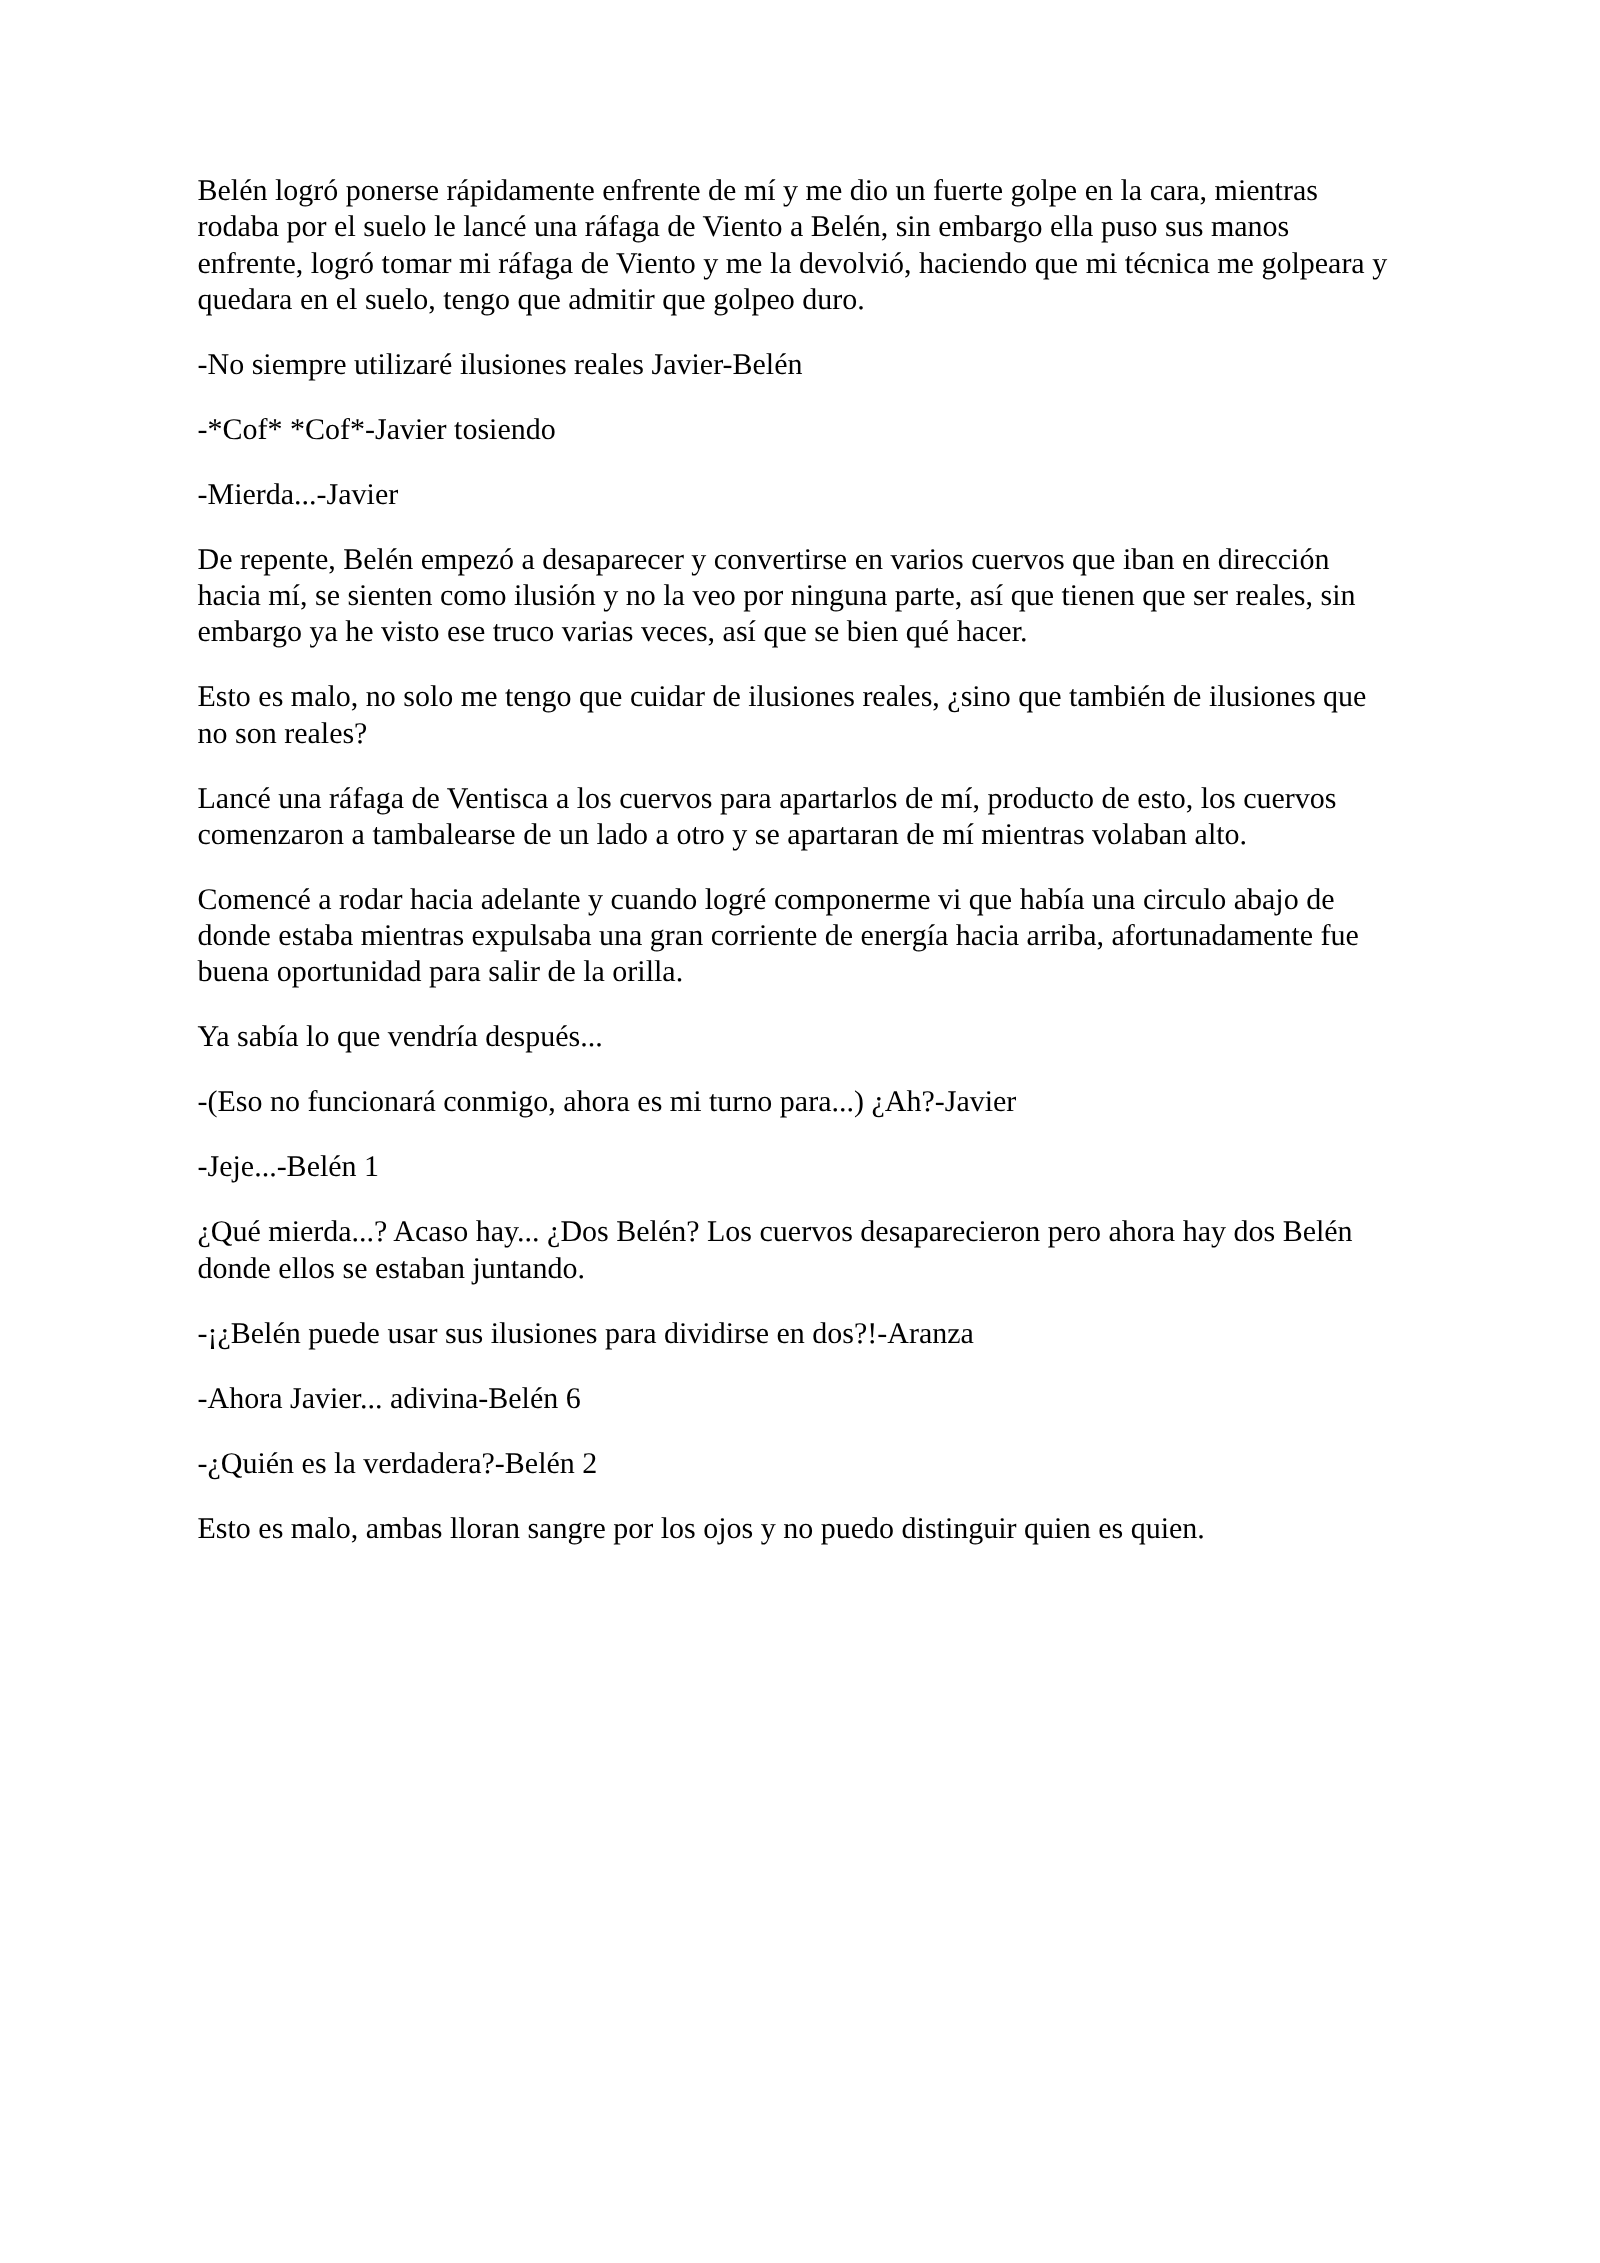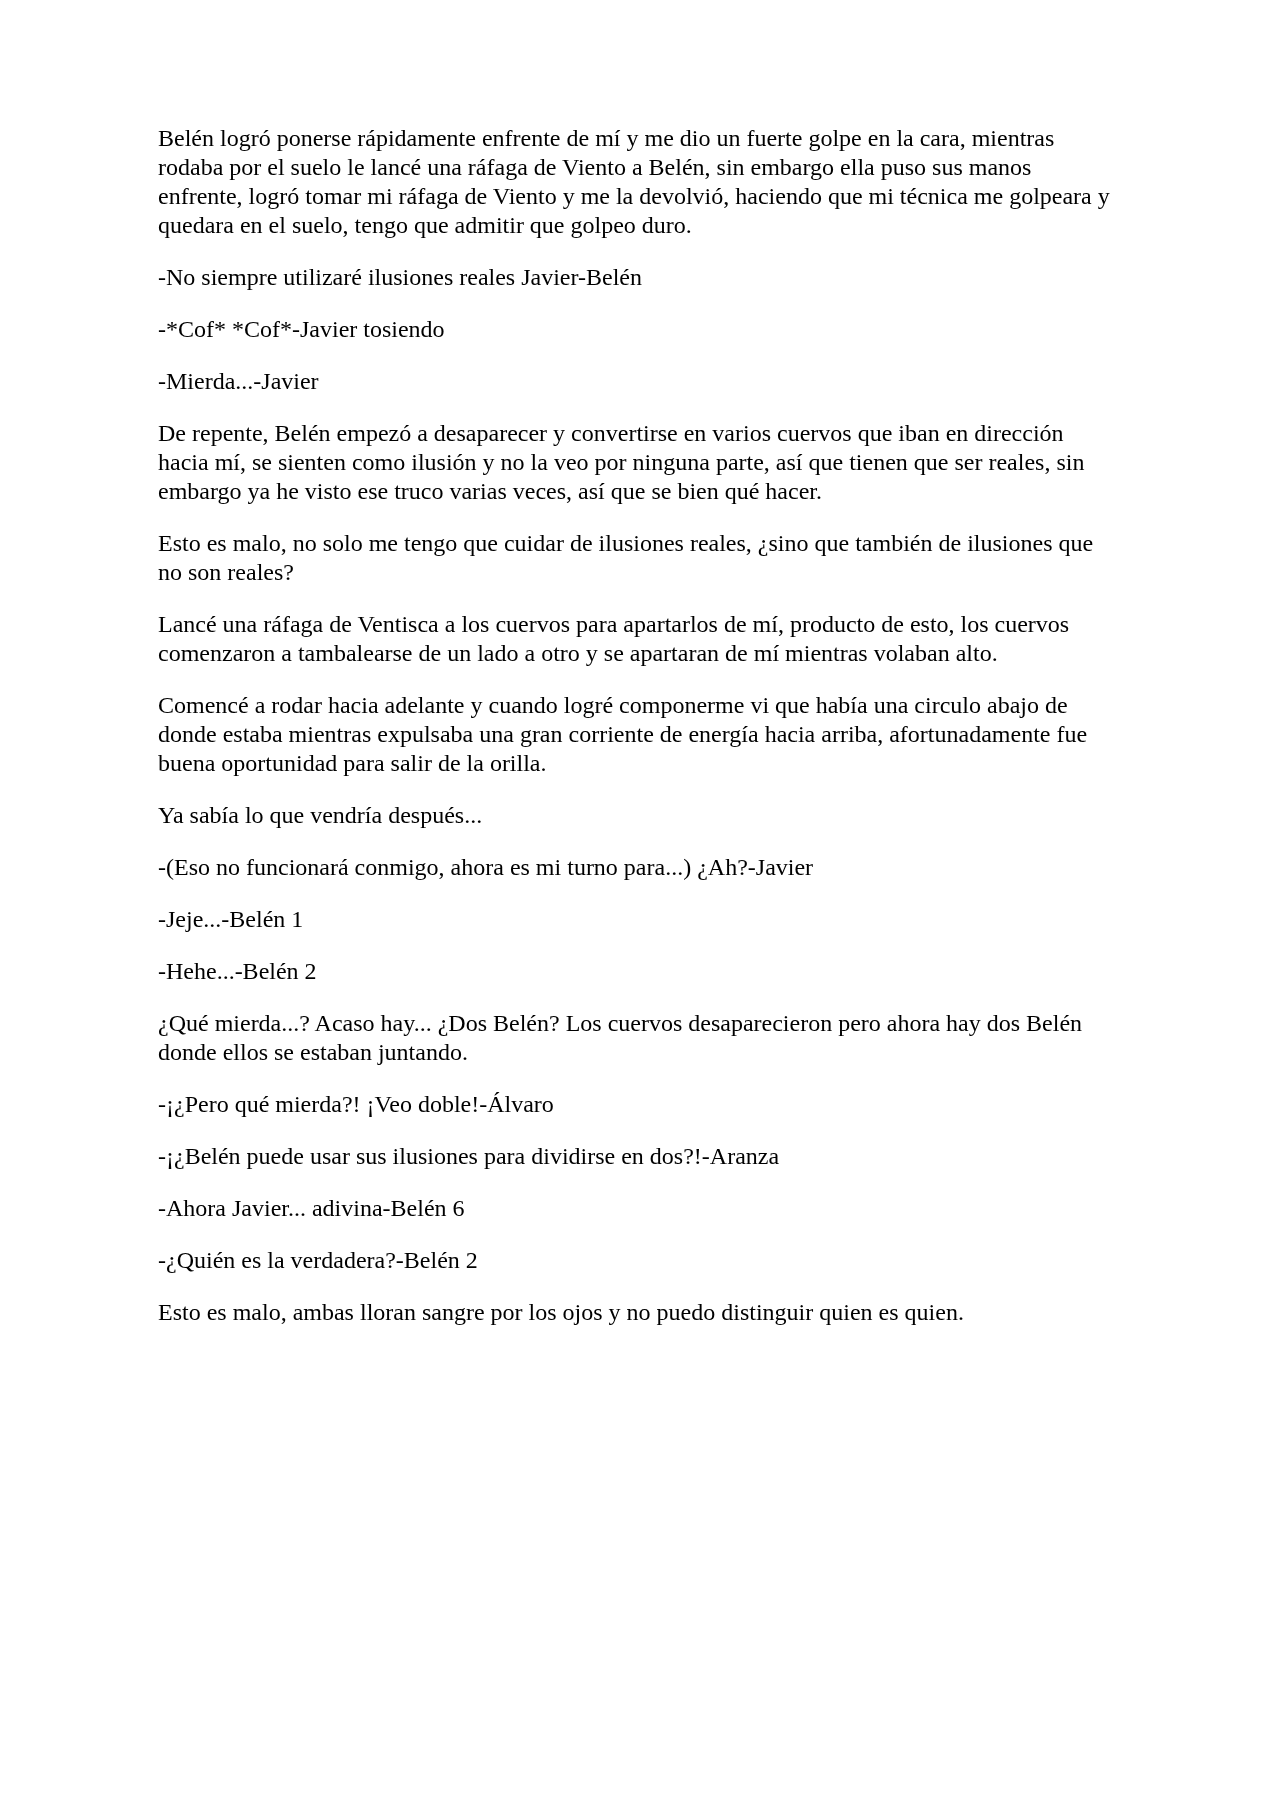--- a/index.html
+++ b/index.html
@@ -21,42 +21,40 @@
     }
     .doc-body {
       width: 962px;
       color: #000000;
       font-family: "Liberation Serif", "DejaVu Serif", serif;
       font-size: 24px;
       line-height: 29px;
       text-align: left;
     }
     .doc-body p {
-      margin: 0 0 23px 0;
+      margin: 15px 0 23px 0;
       padding: 0;
       word-spacing: normal;
     }
   </style>
 </head>
 <body>
 
 <div class="page">
   <div class="doc-body" id="doc-body">
       <p>Belén logró ponerse rápidamente enfrente de mí y me dio un fuerte golpe en la cara, mientras rodaba por el suelo le lancé una ráfaga de Viento a Belén, sin embargo ella puso sus manos enfrente, logró tomar mi ráfaga de Viento y me la devolvió, haciendo que mi técnica me golpeara y quedara en el suelo, tengo que admitir que golpeo duro.</p>
       <p>-No siempre utilizaré ilusiones reales Javier-Belén</p>
       <p>-*Cof* *Cof*-Javier tosiendo</p>
       <p>-Mierda...-Javier</p>
       <p>De repente, Belén empezó a desaparecer y convertirse en varios cuervos que iban en dirección hacia mí, se sienten como ilusión y no la veo por ninguna parte, así que tienen que ser reales, sin embargo ya he visto ese truco varias veces, así que se bien qué hacer.</p>
       <p>Esto es malo, no solo me tengo que cuidar de ilusiones reales, ¿sino que también de ilusiones que no son reales?</p>
       <p>Lancé una ráfaga de Ventisca a los cuervos para apartarlos de mí, producto de esto, los cuervos comenzaron a tambalearse de un lado a otro y se apartaran de mí mientras volaban alto.</p>
       <p>Comencé a rodar hacia adelante y cuando logré componerme vi que había una circulo abajo de donde estaba mientras expulsaba una gran corriente de energía hacia arriba, afortunadamente fue buena oportunidad para salir de la orilla.</p>
       <p>Ya sabía lo que vendría después...</p>
       <p>-(Eso no funcionará conmigo, ahora es mi turno para...) ¿Ah?-Javier</p>
       <p>-Jeje...-Belén 1</p>
-      <p>-Hehe...-Belén 2</p>
       <p>¿Qué mierda...? Acaso hay... ¿Dos Belén? Los cuervos desaparecieron pero ahora hay dos Belén donde ellos se estaban juntando.</p>
-      <p>-¡¿Pero qué mierda?! ¡Veo doble!-Álvaro</p>
       <p>-¡¿Belén puede usar sus ilusiones para dividirse en dos?!-Aranza</p>
       <p>-Ahora Javier... adivina-Belén 6</p>
       <p>-¿Quién es la verdadera?-Belén 2</p>
       <p>Esto es malo, ambas lloran sangre por los ojos y no puedo distinguir quien es quien.</p>
     </div>
 </div>
 
 </body></html>

